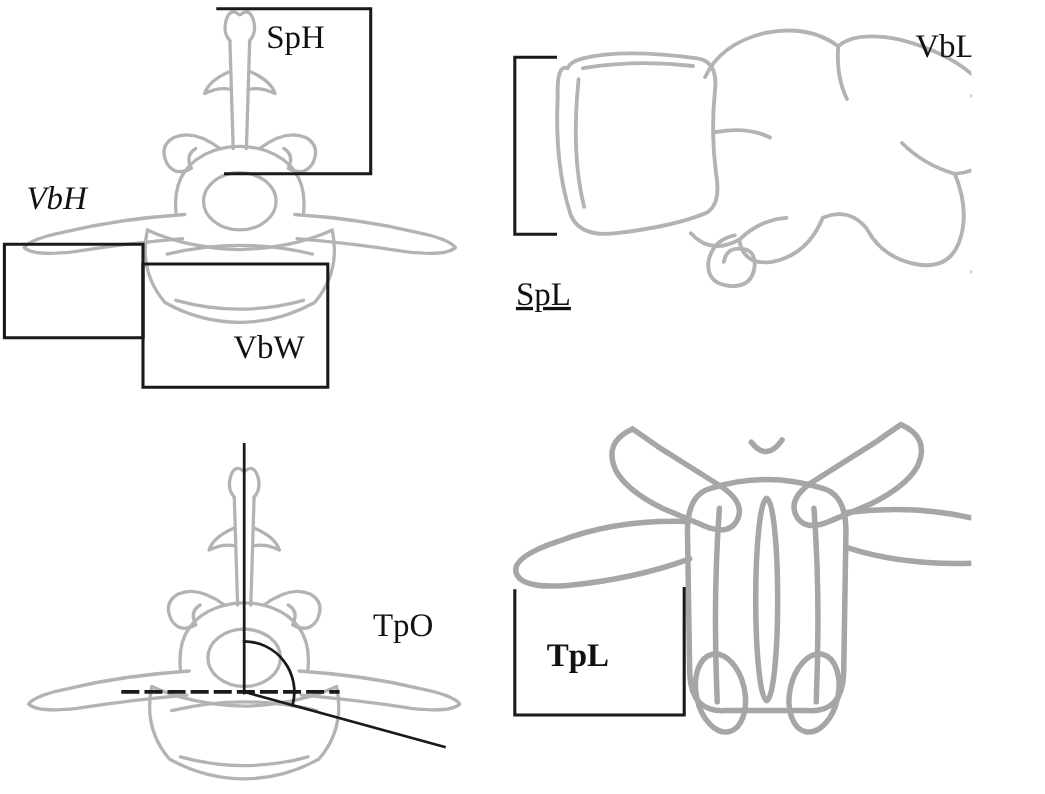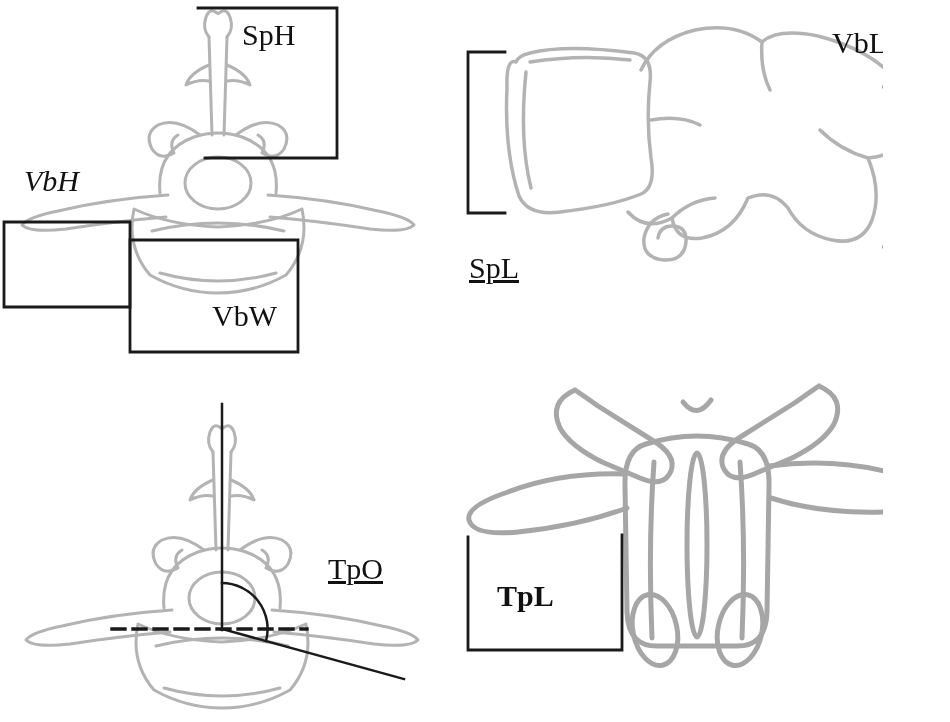--- a/index.html
+++ b/index.html
@@ -121,16 +121,16 @@
 
       <path d="M468,537 L468,650 L622,650 L622,535"></path>
     </g>
   </svg>
 
   <span class="measure-label" style="left:242px; top:20px;">SpH</span>
   <span class="measure-label" style="left:24px; top:166px;font-style:italic;">VbH</span>
   <span class="measure-label" style="left:175px; top:301px;margin-left:37px;">VbW</span>
   <span class="measure-label" style="left:832px; top:28px;">VbL</span>
   <span class="measure-label" style="left:469px; top:253px;text-decoration:underline;">SpL</span>
-  <span class="measure-label" style="left:328px; top:554px;text-decoration:underline;">TpO</span>
+  <span class="measure-label" style="left:339px; top:554px;">TpO</span>
   <span class="measure-label" style="left:497px; top:581px;font-weight:bold;">TpL</span>
 
 </div>
 
 </body></html>

